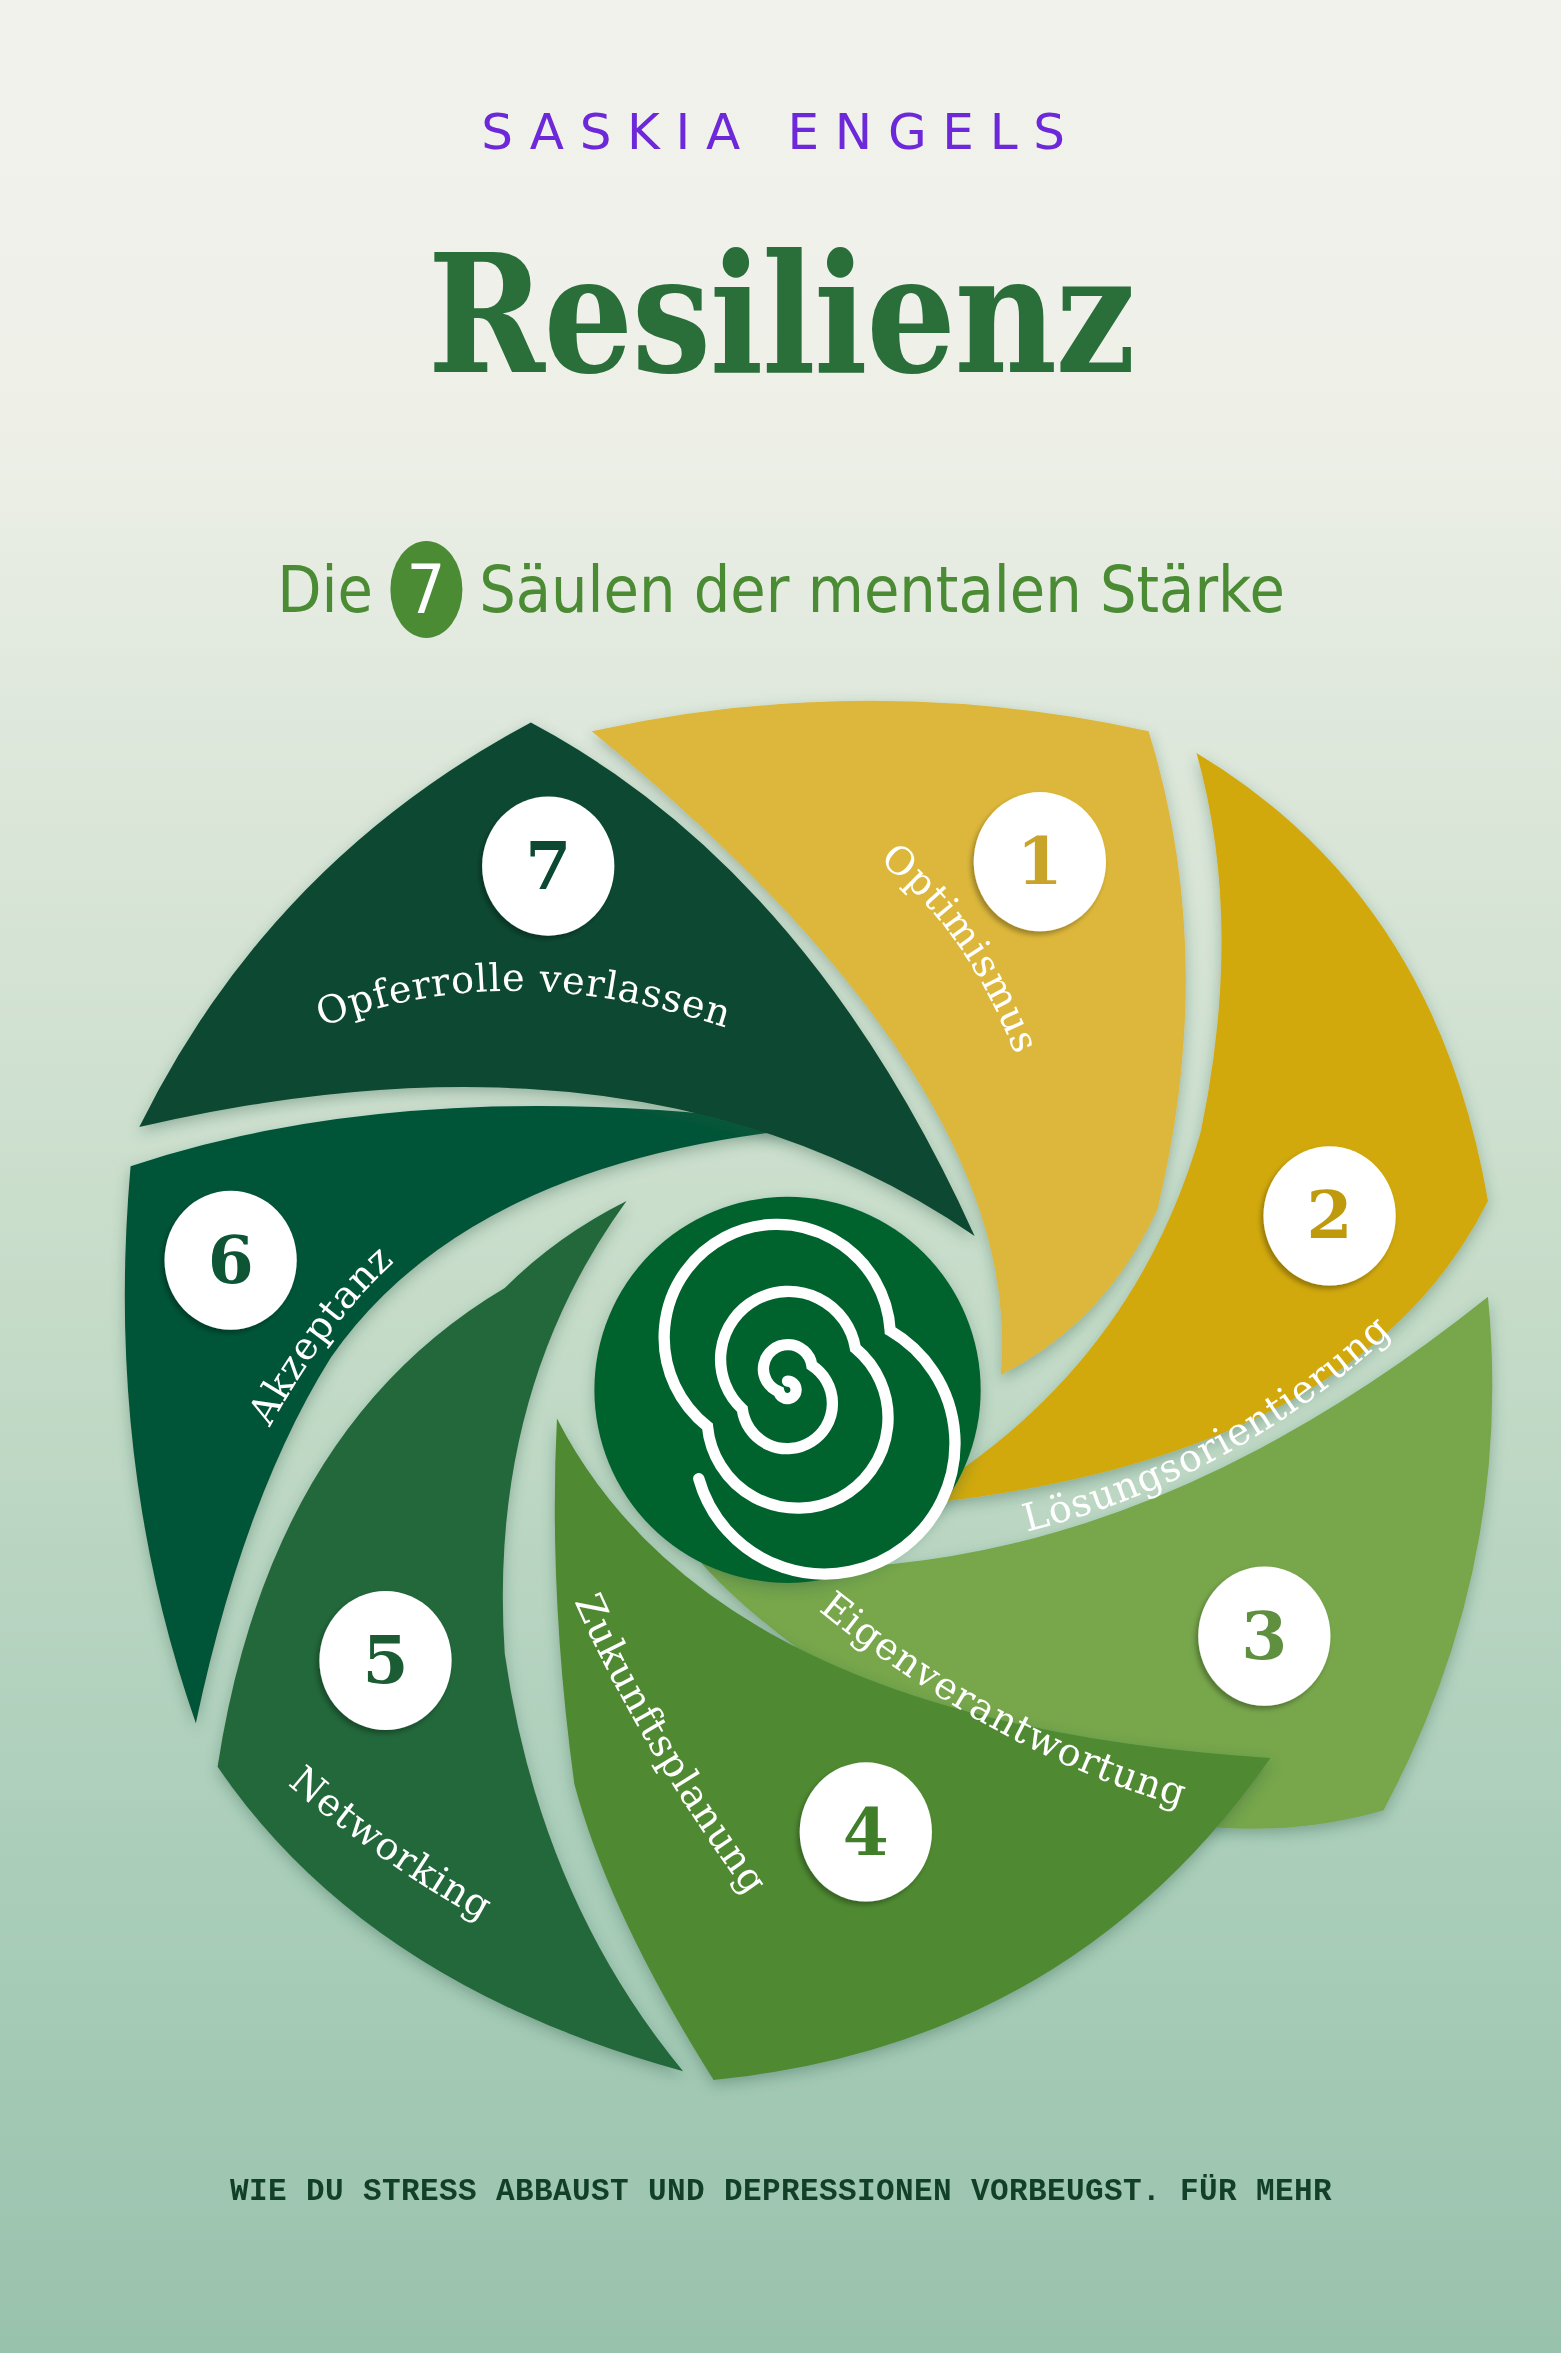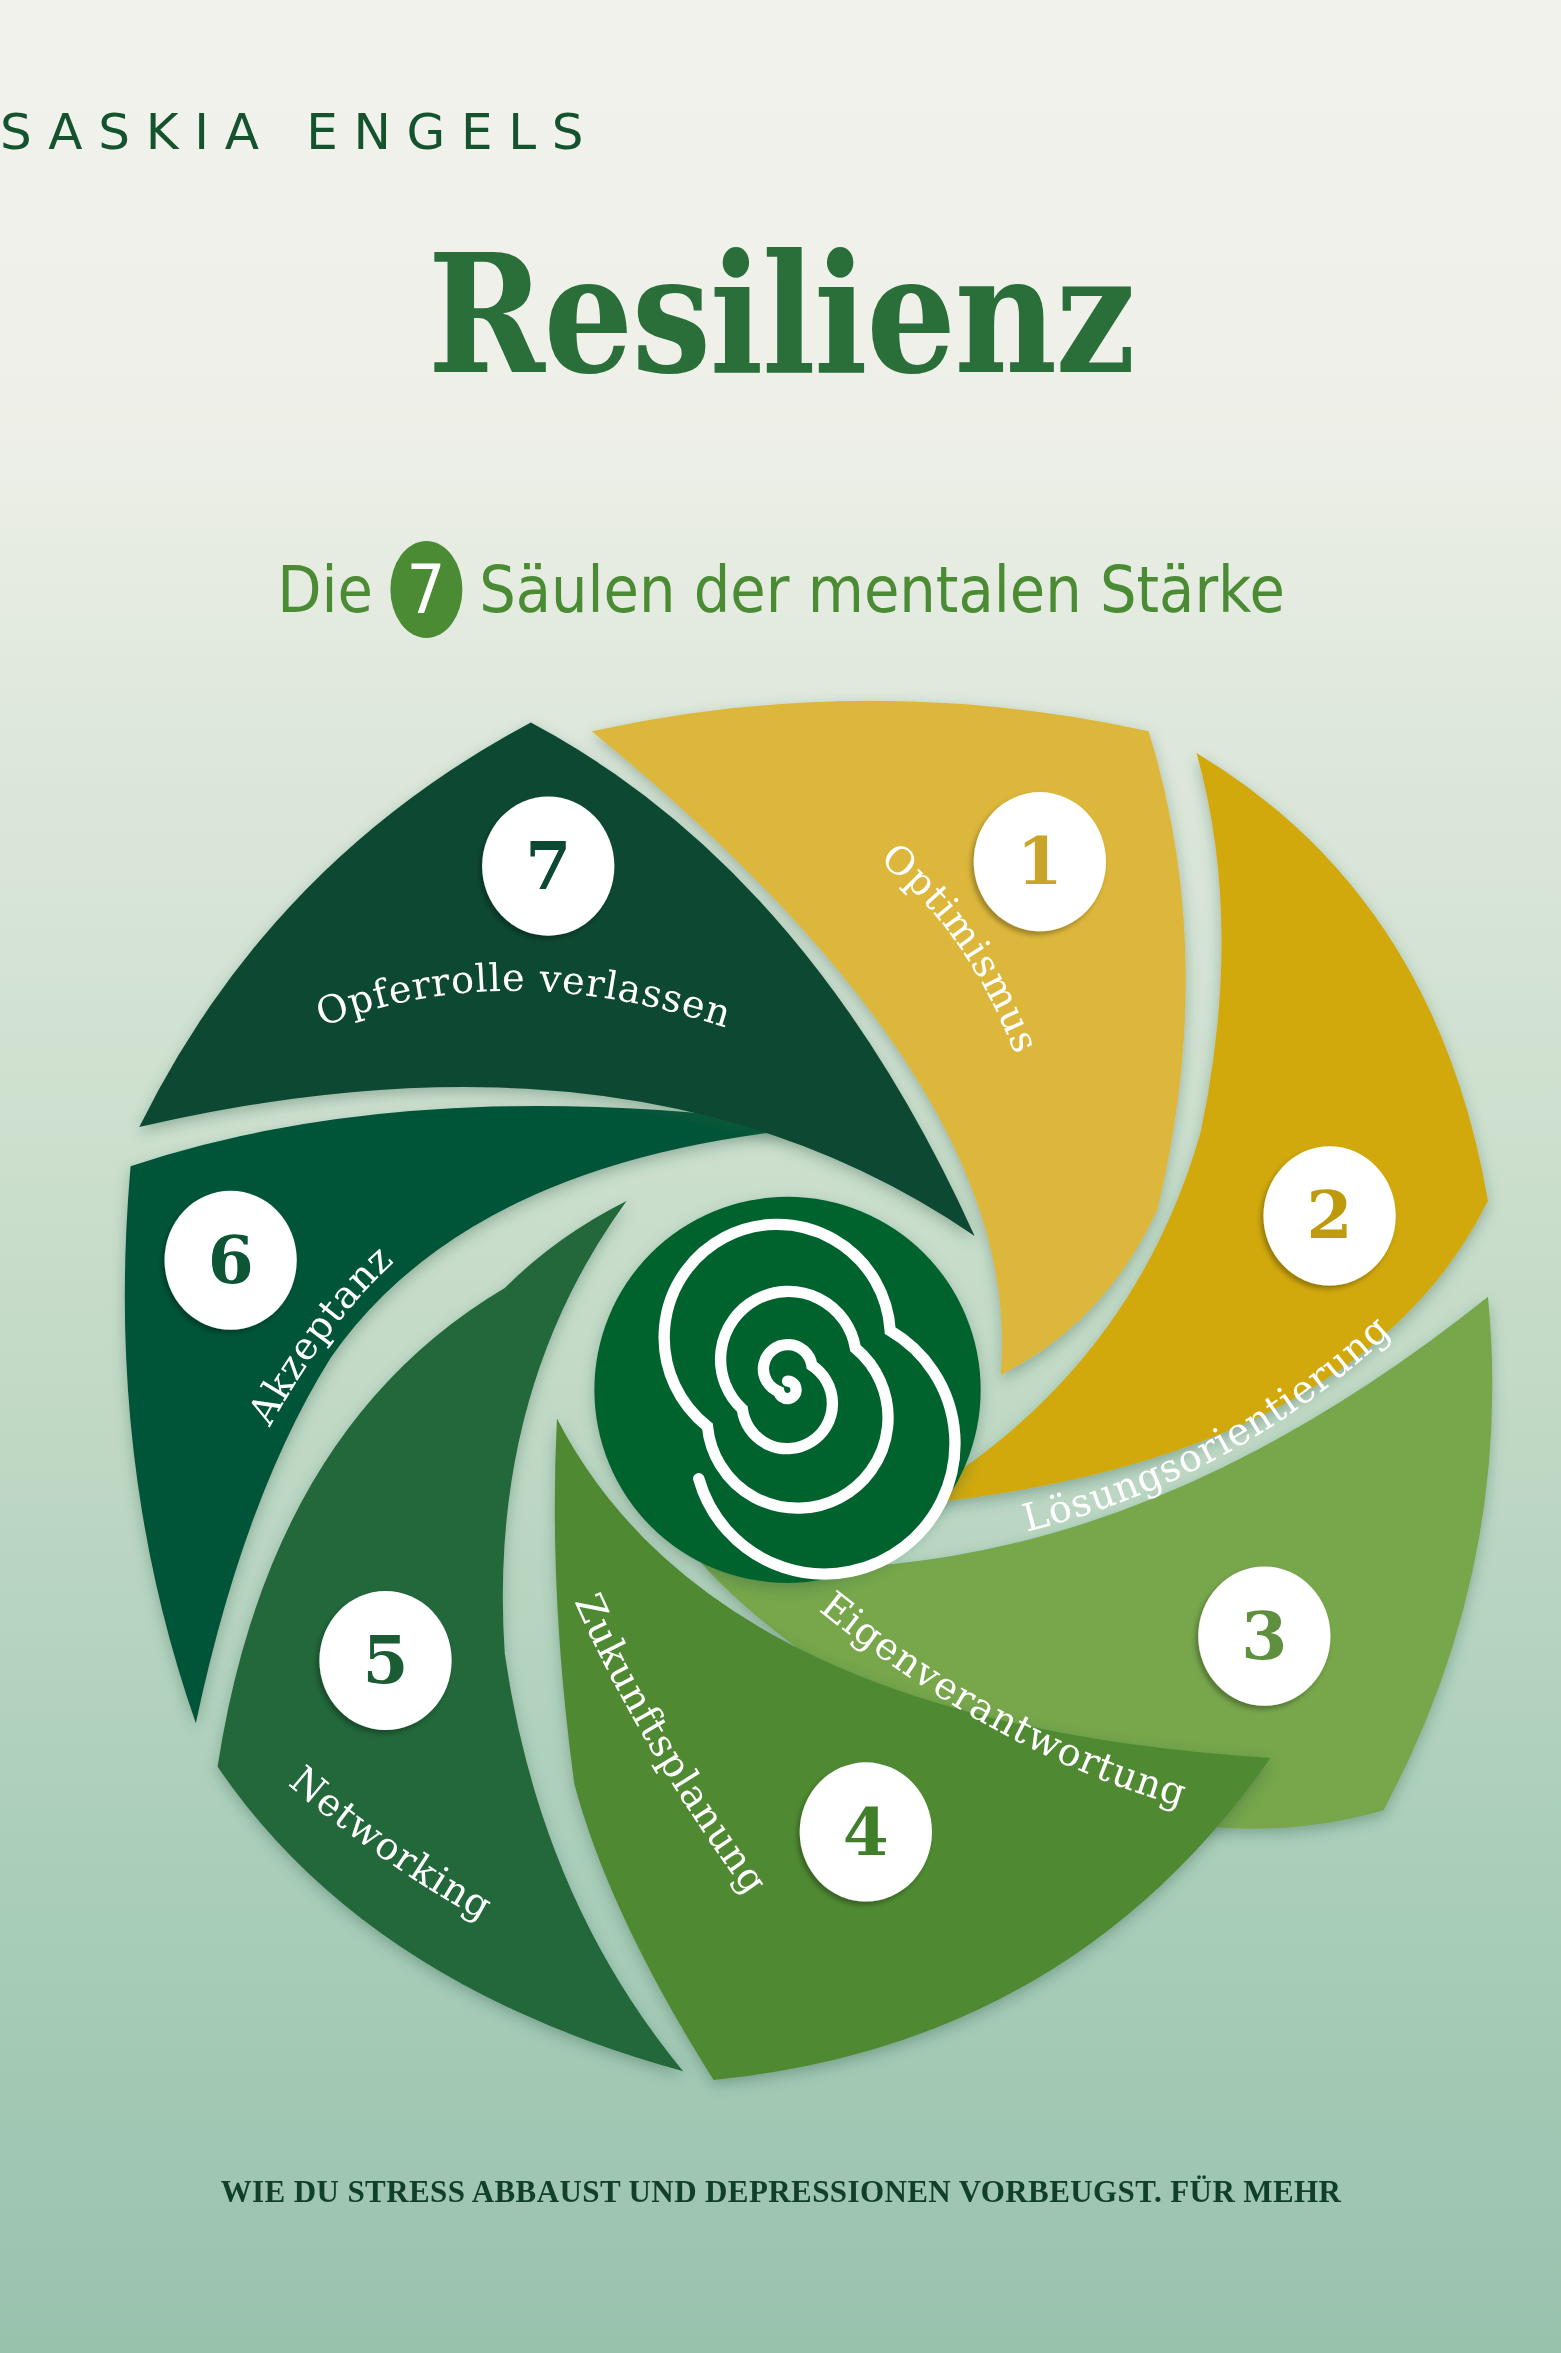--- a/index.html
+++ b/index.html
@@ -3,23 +3,23 @@
 <meta charset="utf-8">
 <style>
   html, body { margin:0; padding:0; }
   body {
     width:1562px; height:2354px; overflow:hidden;
     background: linear-gradient(180deg, #f1f2ec 0%, #eef0e8 18%, #dfe8dc 30%, #c6dcc9 55%, #a9cdb9 80%, #99c2ad 100%);
     font-family: "DejaVu Serif", serif;
     position:relative;
   }
   .author {
-    position:absolute; top:103px; left:0; width:1562px; text-align:left;
+    position:absolute; top:103px; left:0; width:1562px; text-align:center;
     font-family:"DejaVu Sans", sans-serif; font-weight:400;
-    font-size:50px; letter-spacing:15.7px; color:#14532d;
+    font-size:50px; letter-spacing:15.7px; color:#6d28d9;
   }
   .title {
     position:absolute; top:218px; left:0; width:1562px; text-align:center;
     font-family:"DejaVu Serif", serif; font-weight:bold;
     font-size:164px; color:#2a6e3a; letter-spacing:-1.7px;
     transform:scaleX(0.86);
   }
   .subtitle {
     position:absolute; top:541px; left:0; width:1562px; text-align:center;
     font-family:"DejaVu Sans", sans-serif; font-size:64px; color:#4a8b34;
@@ -27,21 +27,21 @@
     transform:scaleX(0.9);
   }
   .badge {
     display:inline-flex; width:80px; height:97px; border-radius:50%;
     background:#4a8b34; color:#fff; align-items:center; justify-content:center;
     font-size:68px;
   }
   .wheel { position:absolute; left:0; top:679px; width:1562px; height:1427px; }
   .footer {
     position:absolute; top:2167px; left:0; width:1562px; text-align:center;
-    font-family:Liberation Serif, serif; font-weight:bold; font-size:31px;
+    font-family:Liberation Mono, monospace; font-weight:bold; font-size:31px;
     color:#123f28; line-height:50px; letter-spacing:0.4px;
   }
 </style>
 </head>
 <body>
 
 <div class="author">SASKIA ENGELS</div>
 <div class="title">Resilienz</div>
 <div class="subtitle">
   <span>Die</span>

